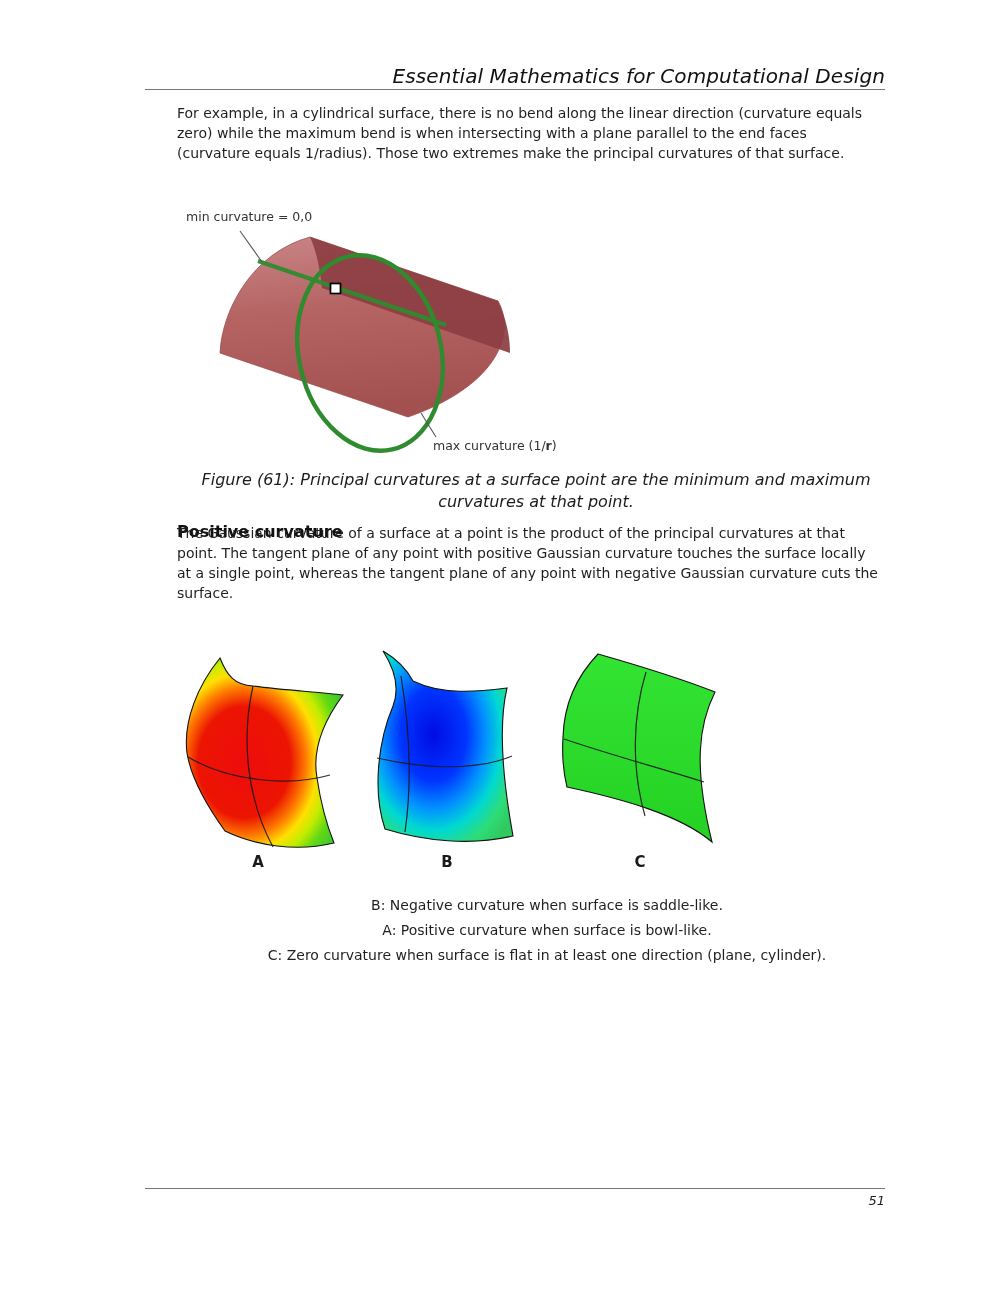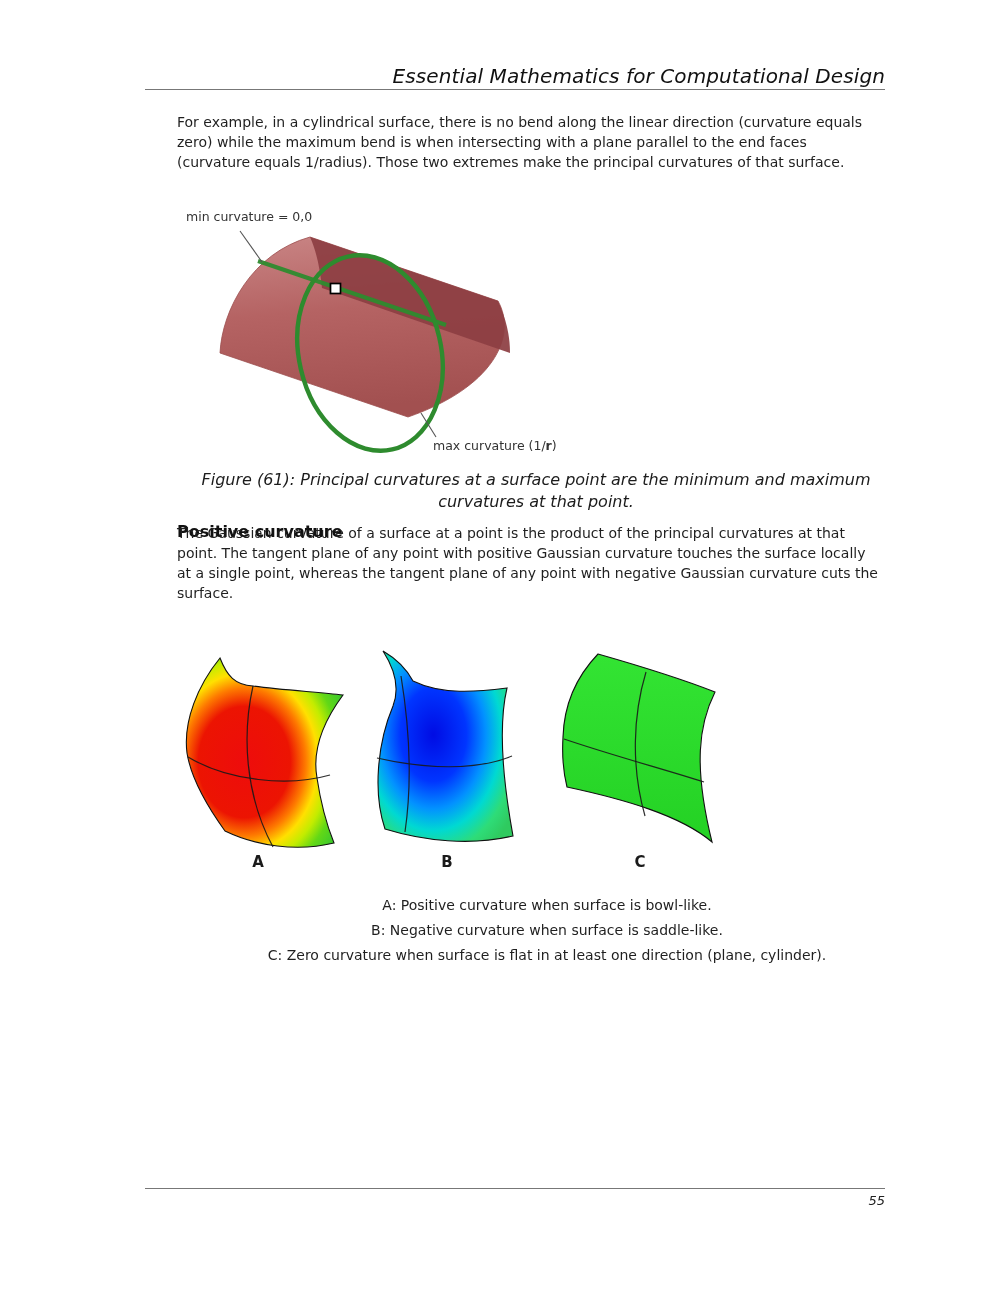--- a/index.html
+++ b/index.html
@@ -9,21 +9,21 @@
   }
   .abs{position:absolute;text-align:center;}
   .header-title{
     left:145px;top:64px;width:740px;text-align:right;
     font-style:italic;font-size:20px;color:#111;letter-spacing:.1px;
   }
   .rule{left:145px;width:740px;height:0;border-top:1px solid #777;}
   .header-rule{top:89px;}
   .footer-rule{top:1188px;}
   .body-par{left:177px;width:706px;font-size:14px;line-height:20px;text-align:left;}
-  .intro-par{top:112px;}
+  .intro-par{top:103px;}
   .fig-caption{
     left:177px;top:469px;width:718px;font-style:italic;font-size:16px;line-height:21.5px;color:#1c1c1c;
   }
   .section-heading{left:177px;top:522px;font-size:16px;font-weight:bold;color:#111;}
   .gaussian-par{top:523px;}
   .fig61-wrap{left:170px;top:205px;width:570px;height:260px;}
   .fig61-label{font-size:12.5px;color:#333;white-space:nowrap;}
   .min-label{left:186px;top:209px;}
   .max-label{left:418px;top:438px;margin-left:15px;}
   .max-label b{font-weight:bold;}
@@ -122,21 +122,21 @@
         <path d="M 394,94 C 441,110 493,124 534,137" fill="none" stroke="#1a1a1a" stroke-width="1.2" opacity="0.9"></path>
       </g>
     </svg>
   </div>
 
   <div class="abs surf-label label-a">A</div>
   <div class="abs surf-label label-b">B</div>
   <div class="abs surf-label label-c">C</div>
 
   <div class="abs legend">
+    <div>B: Negative curvature when surface is saddle-like.</div>
     <div>A: Positive curvature when surface is bowl-like.</div>
-    <div>B: Negative curvature when surface is saddle-like.</div>
     <div>C: Zero curvature when surface is flat in at least one direction (plane, cylinder).</div>
   </div>
 
   <div class="abs rule footer-rule"></div>
-  <div class="abs page-number">55</div>
+  <div class="abs page-number">51</div>
 
 </div>
 
 </body></html>

